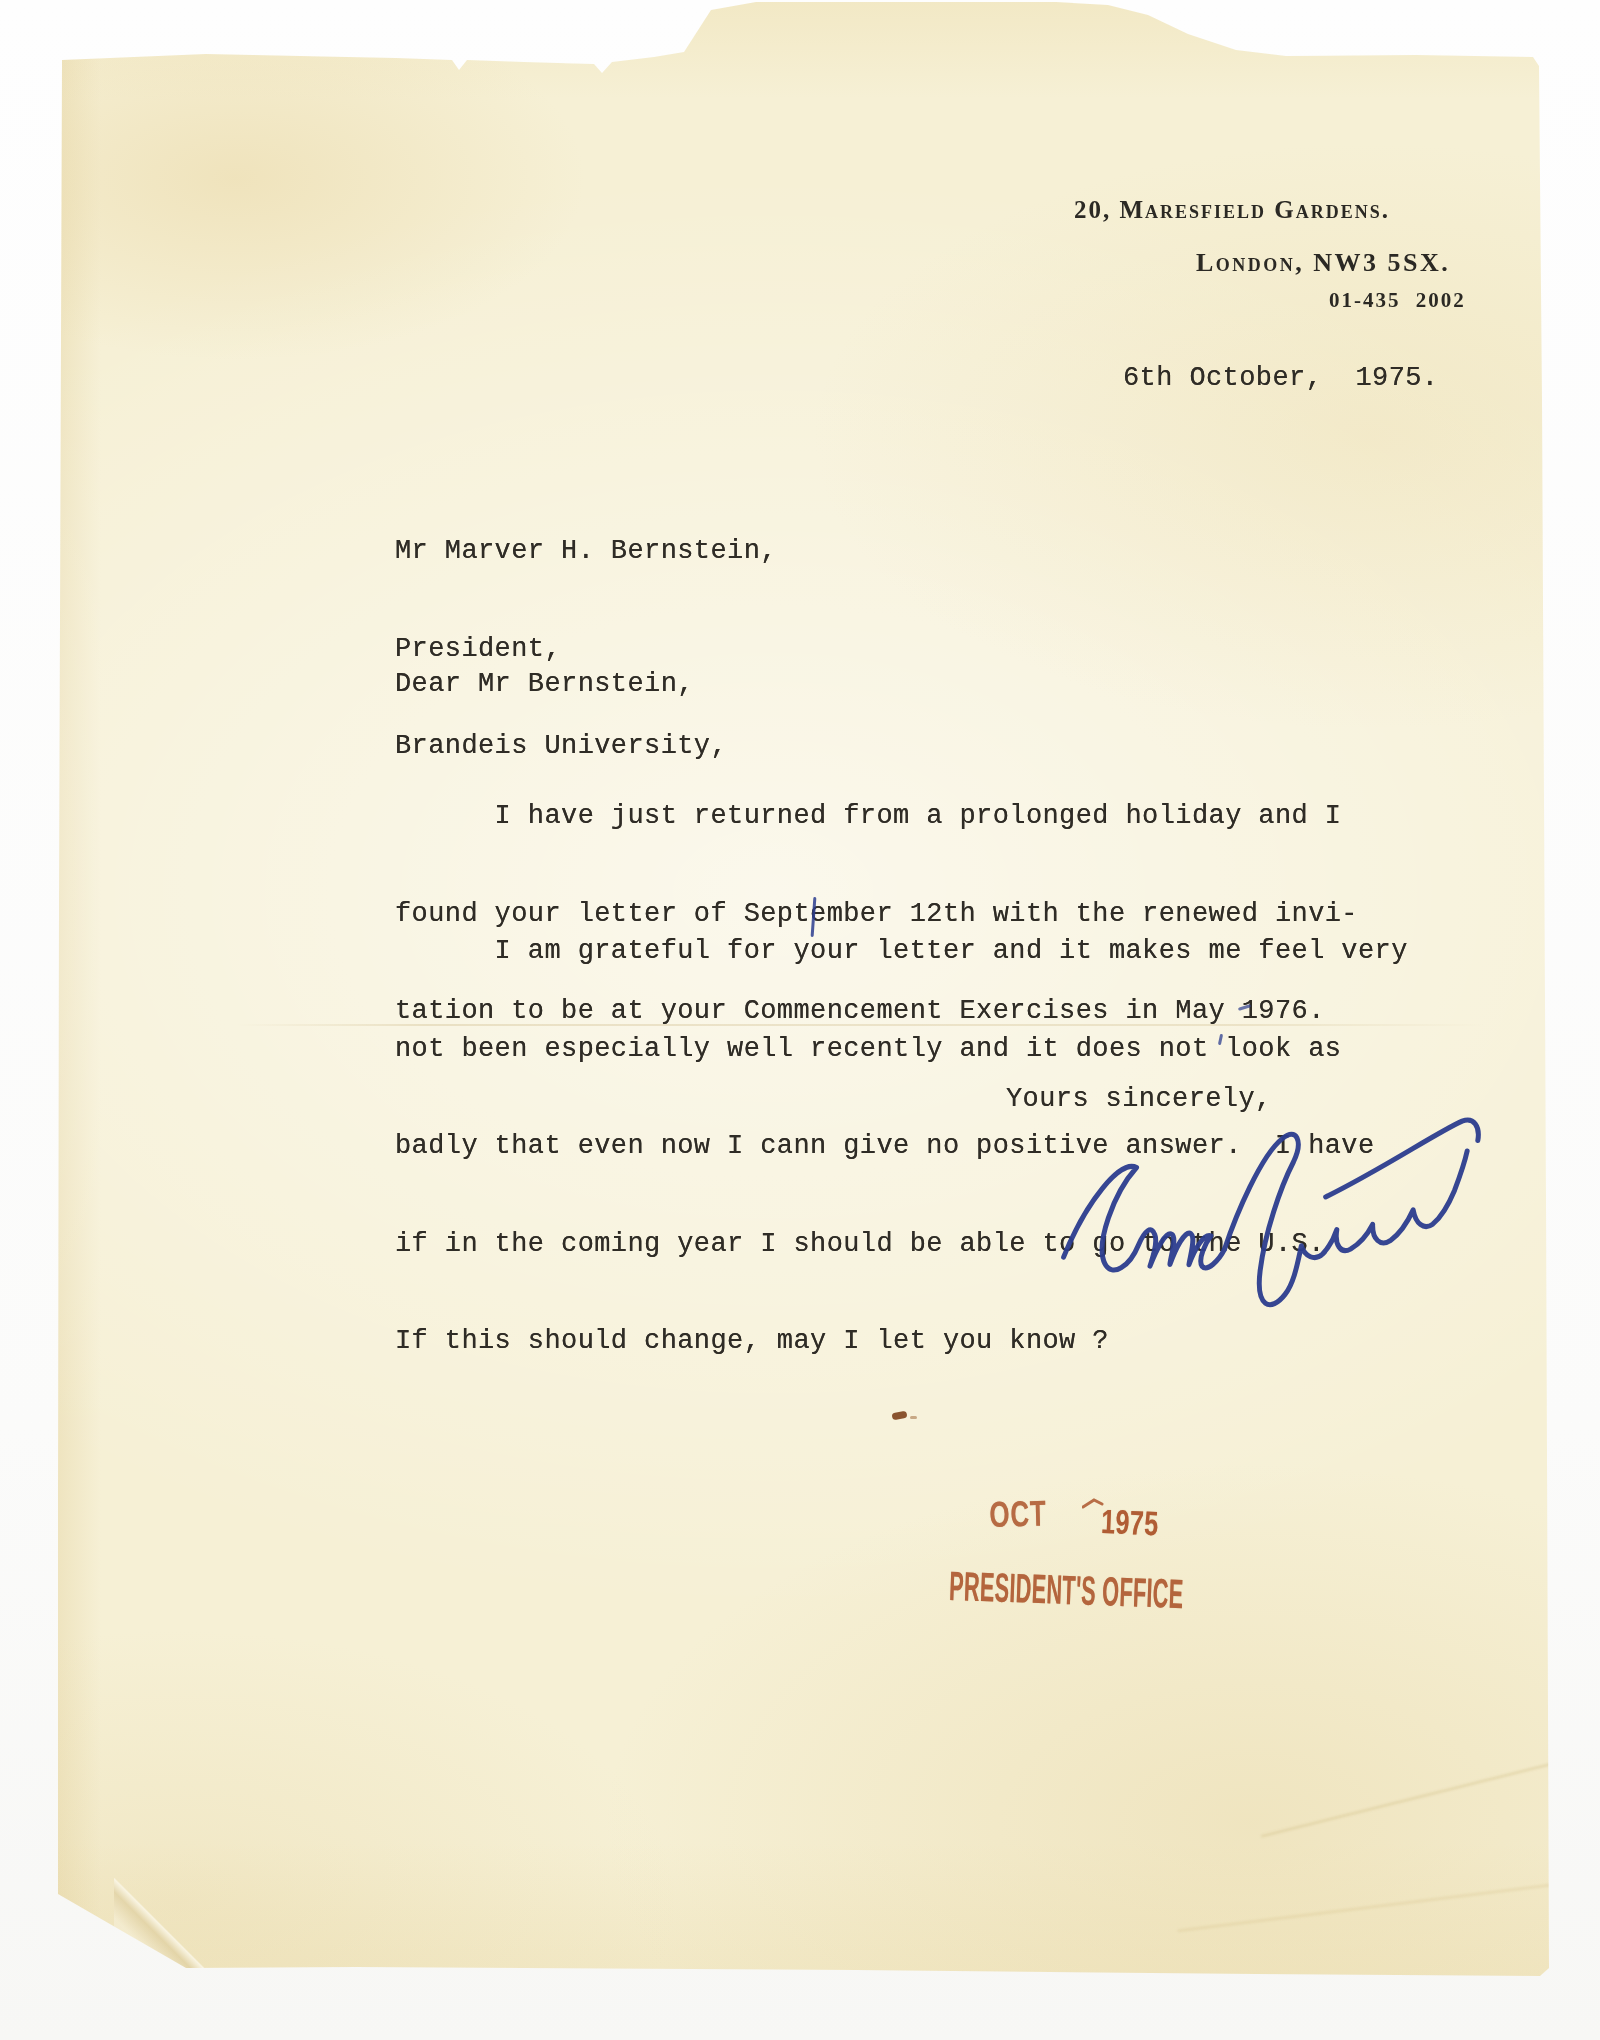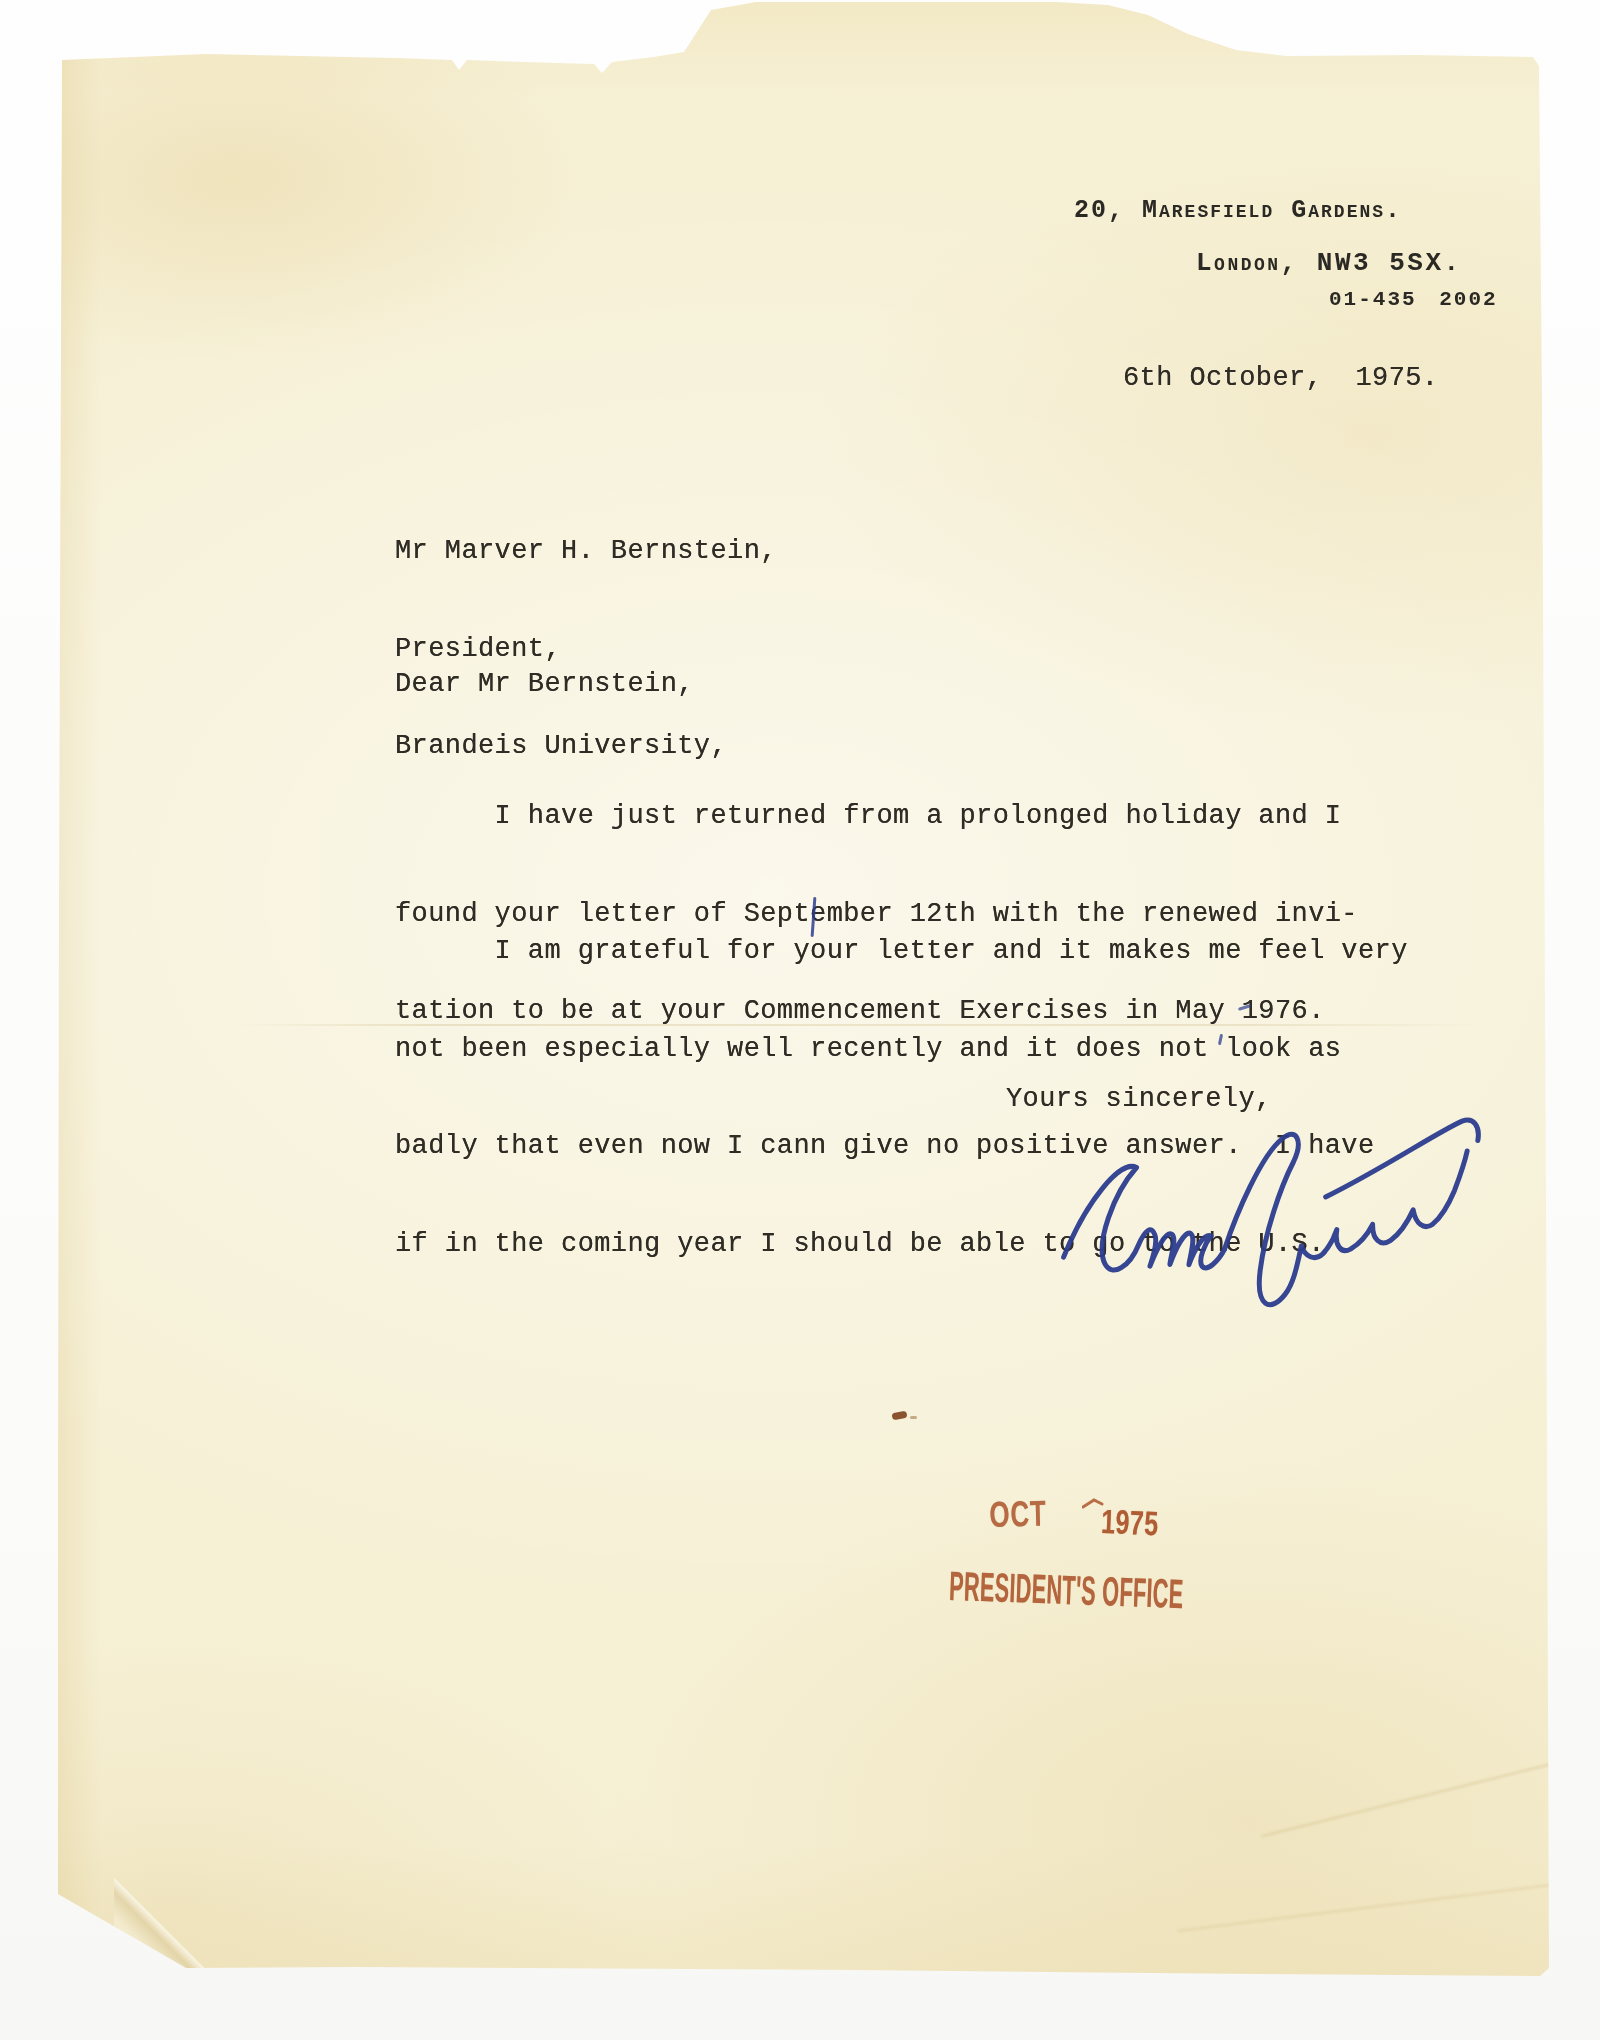--- a/index.html
+++ b/index.html
@@ -21,21 +21,21 @@
       1052px 5px,1092px 15px,1132px 34px,1180px 50px,1230px 56px,1360px 55px,1477px 57px,
       1483px 66px,1486px 400px,1490px 1200px,1493px 1968px,1484px 1976px,1200px 1974px,
       800px 1970px,300px 1967px,130px 1968px,2px 1894px,2px 1500px,3px 900px);
     filter:drop-shadow(-10px 6px 12px rgba(130,125,105,.42)) drop-shadow(12px 18px 26px rgba(140,135,115,.33));
   }
   
   .type{position:absolute;font-family:"Liberation Mono","DejaVu Sans Mono",monospace;
         font-size:27px;line-height:32.5px;letter-spacing:.4px;color:#2f2c26;
         white-space:pre;text-shadow:0 0 .6px rgba(47,44,38,.85);}
   
-  .lh{position:absolute;font-family:Liberation Mono, monospace;font-variant:small-caps;
+  .lh{position:absolute;font-family:Liberation Serif, serif;font-variant:small-caps;
       font-weight:700;color:#2b2924;white-space:pre;text-align:right;}
   .lh1{left:1018px;top:196px;font-size:25px;letter-spacing:2px;}
   .lh2{left:1140px;top:240px;font-size:26px;letter-spacing:2.5px;margin-top:8px;}
   .lh3{left:1273px;top:288px;font-size:21px;letter-spacing:2px;word-spacing:8px;}
   .date{left:1067px;top:362px;font-family:Liberation Mono, monospace;}
   .recipient{left:339px;top:470px;}
   .salutation{left:339px;top:668px;}
   .para1{left:339px;top:735px;}
   .para2{left:339px;top:870px;}
   .closing{left:950px;top:1083px;}
@@ -94,20 +94,21 @@
       <div>      I have just returned from a prolonged holiday and I</div>
       <div>found your letter of September 12th with the renewed invi-</div>
       <div>tation to be at your Commencement Exercises in May 1976.</div>
     </div>
 
     <div class="type para2">
       <div>      I am grateful for your letter and it makes me feel very</div>
       <div>not been especially well recently and it does not look as</div>
       <div>badly that even now I cann give no positive answer.  I have</div>
       <div>if in the coming year I should be able to go to the U.S.</div>
+      <div>If this should change, may I let you know ?</div>
     </div>
 
     <div class="type closing">Yours sincerely,</div>
 
     <svg class="sig" role="img" viewBox="0 0 460 215" fill="none" stroke="#2c3d8f" stroke-width="5" stroke-linecap="round" stroke-linejoin="round" opacity=".95" aria-label="Anna Freud">
       <path d="M26,150 C50,96 86,54 102,63 C78,88 58,138 67,158 C74,173 92,161 101,141
            C108,126 115,121 118,131 C121,140 114,156 112,162 C119,146 129,127 135,131
            C140,135 133,153 132,161 C138,146 148,127 154,131 C159,135 152,155 151,162
            C157,147 167,131 174,134 C168,141 160,157 164,164 C169,170 181,159 187,148"></path>
       <path d="M187,148 C200,113 227,55 249,39 C263,28 270,42 259,63 C245,88 228,133 222,170

